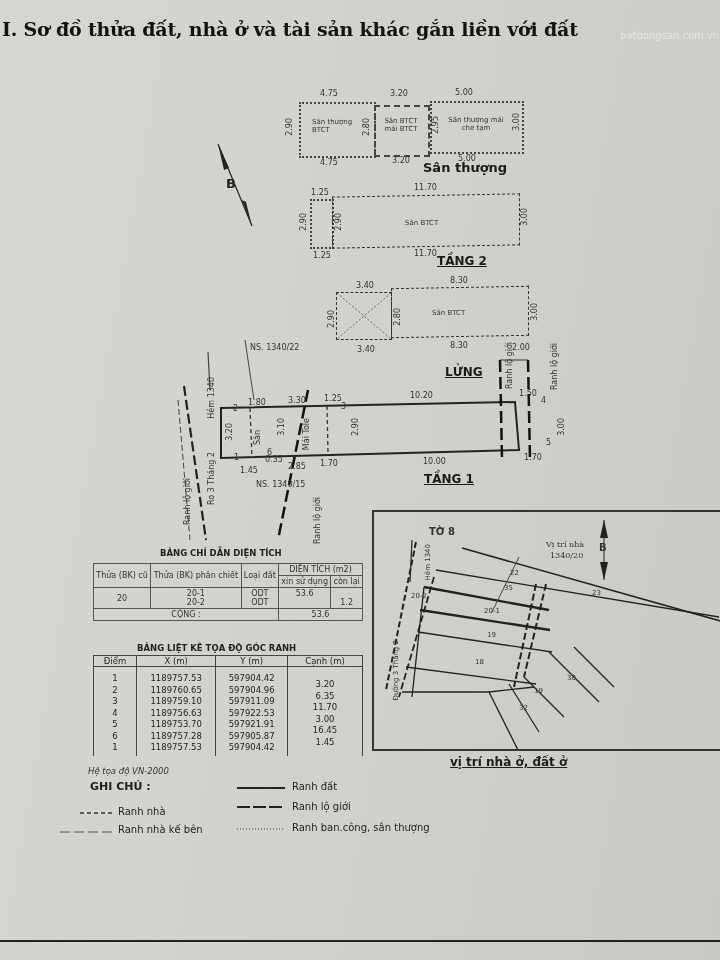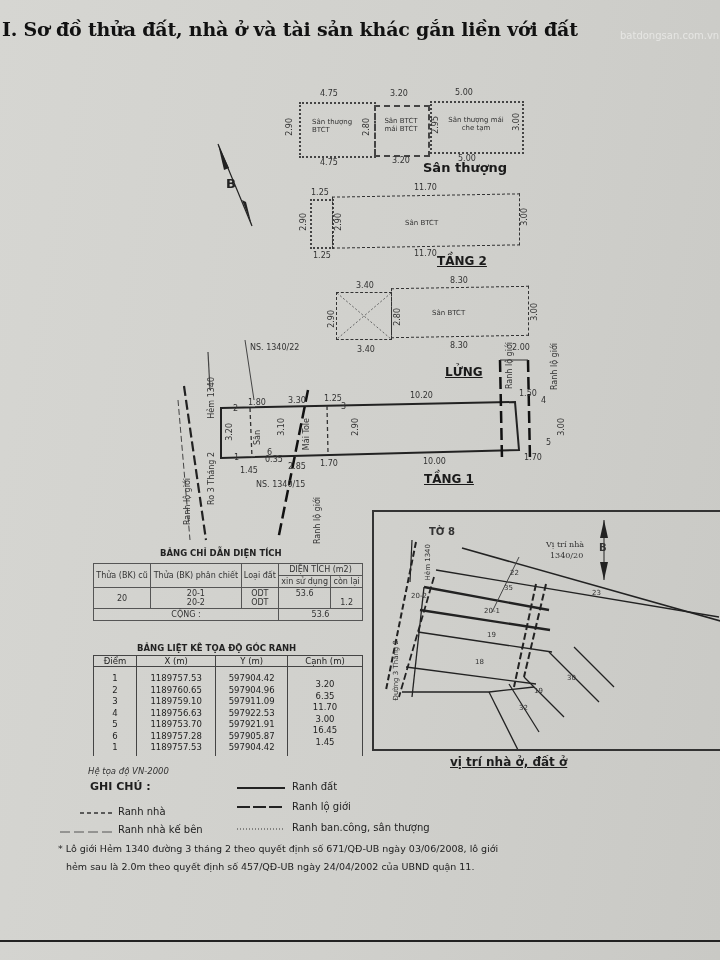--- a/index.html
+++ b/index.html
@@ -317,17 +317,15 @@
         <line x1="0" y1="3" x2="52" y2="3" stroke="#555" stroke-width="1" stroke-dasharray="10,4"></line>
       </svg>
     <div class="legend-item" style="left:118px;top:824px">Ranh nhà kế bên</div>
 
     <svg class="abs" style="left:237px;top:826px" width="48" height="6">
         <line x1="0" y1="3" x2="48" y2="3" stroke="#333" stroke-width="1.2" stroke-dasharray="1,2"></line>
       </svg>
     <div class="legend-item" style="left:292px;top:822px">Ranh ban.công, sân thượng</div>
   </div>
 
-  <div class="note" style="top:843px">* Lô giới Hẻm 1340 đường 3 tháng 2  theo quyết định số 671/QĐ-UB ngày 03/06/2008, lô giới</div>
-  <div class="note" style="top:861px;left:66px">hẻm sau là 2.0m theo quyết định số 457/QĐ-UB ngày 24/04/2002 của UBND quận 11.</div>
 
   <div class="hr"></div>
 </div>
 
 </body></html>

